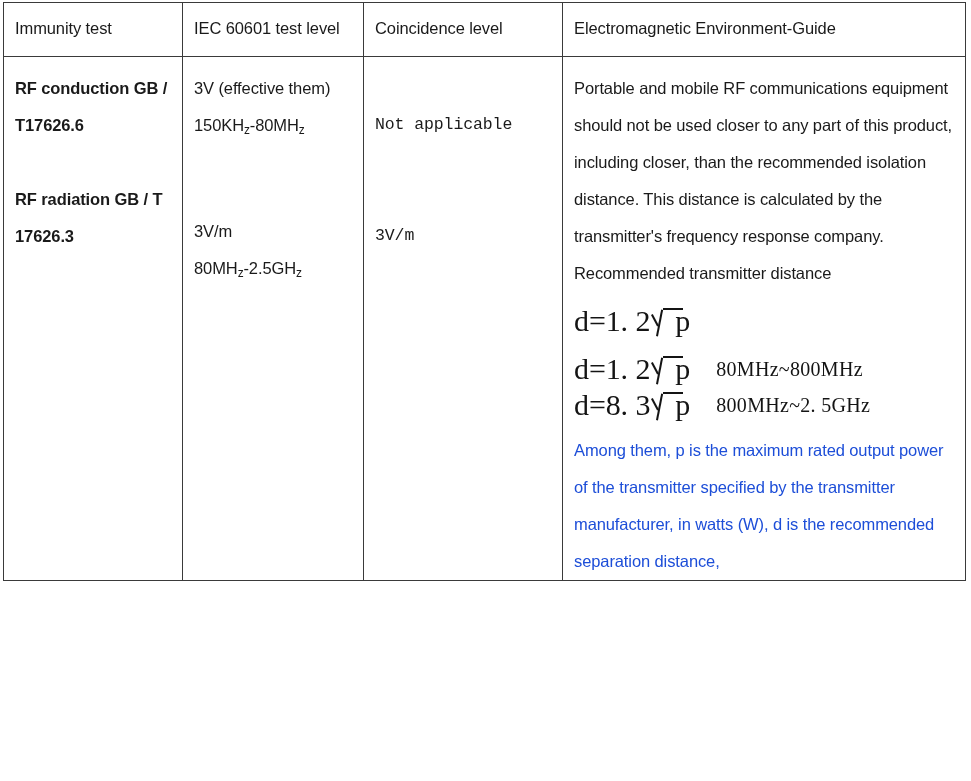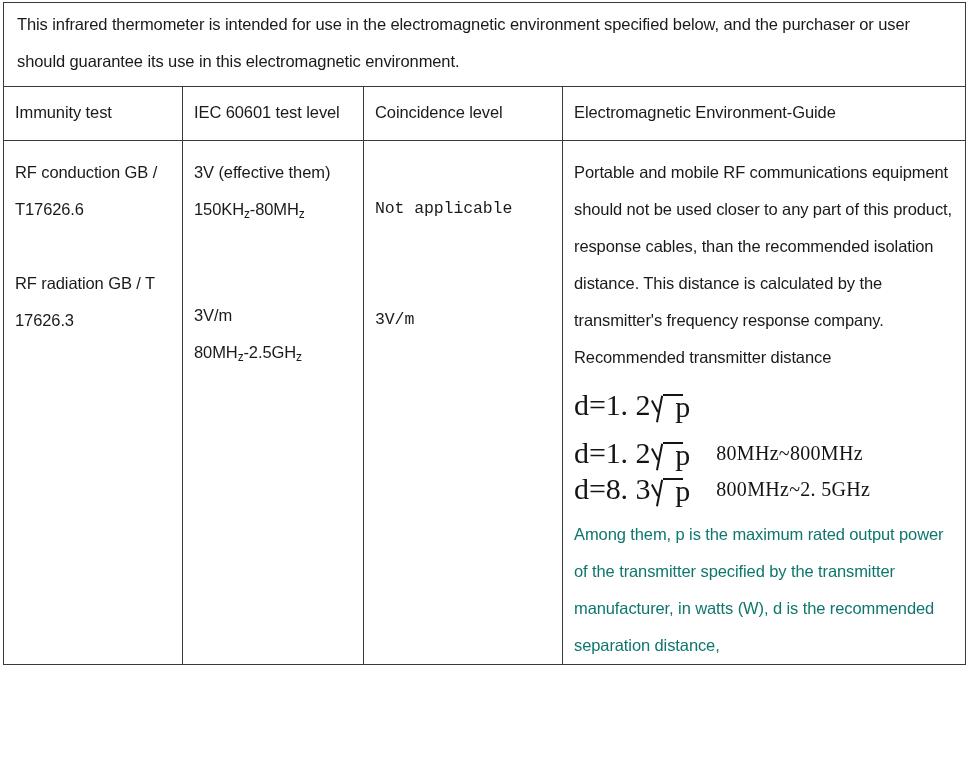--- a/index.html
+++ b/index.html
@@ -64,21 +64,21 @@
     letter-spacing: -0.1px;
     padding: 7px 10px 9px 11px;
   }
 
   
   .body-text {
     font-size: 16.5px;
     line-height: 37px;
     letter-spacing: -0.1px;
   }
-  .c1-pad { padding: 13px 8px 8px 11px; }
+  .c1-pad { padding: 13px 8px 8px 11px; font-weight: bold; }
   .c2-pad { padding: 13px 8px 8px 11px; }
   .c3-pad { padding: 49px 8px 8px 11px; font-family: Liberation Mono, monospace; }
   .c4-pad { padding: 13px 8px 0 11px; }
 
   .gap-line { display: block; height: 37px; }
   .gap-line-sm { display: block; height: 32px; }
 
   sub {
     font-size: 0.72em;
     vertical-align: -0.22em;
@@ -86,21 +86,21 @@
   }
 
   
   .formula-block {
     font-family: "Liberation Serif", "DejaVu Serif", serif;
     color: #141414;
     margin: 12px 0 10px 0;
   }
   .formula-row {
     display: flex;
-    align-items: flex-end;
+    align-items: center;
     white-space: nowrap;
   }
   .formula-row.first { margin-bottom: 14px; }
   .formula-row.second { margin-bottom: 2px; }
 
   .f-lead {
     font-size: 30px;
     line-height: 34px;
   }
   .f-range {
@@ -158,40 +158,35 @@
     font-size: 30px;
     line-height: 30px;
     padding-left: 3px;
   }
 
   .formula-para {
     font-family: "Liberation Sans", sans-serif;
     font-size: 16.5px;
     line-height: 37px;
     letter-spacing: -0.1px;
-    color: #0f766e;
+    color: #1d4ed8;
   }
 </style>
 </head>
 <body>
 
 <table class="doc-table">
   <colgroup>
     <col class="col-1">
       <col class="col-2">
       <col class="col-3">
       <col class="col-4">
   </colgroup>
   <tbody>
 
-    <tr>
-      <td colspan="4">
-        <div class="intro-text">This infrared thermometer is intended for use in the electromagnetic environment specified below, and the purchaser or user should guarantee its use in this electromagnetic environment.</div>
-      </td>
-    </tr>
 
     <tr>
       <td>
         <div class="head-text">Immunity test</div>
       </td>
       <td>
         <div class="head-text">IEC 60601 test level</div>
       </td>
       <td>
         <div class="head-text">Coincidence level</div>
@@ -225,21 +220,21 @@
         <div class="body-text c3-pad">
           <span>Not applicable</span>
           <span class="gap-line"></span>
           <span class="gap-line"></span>
           <span>3V/m</span>
         </div>
       </td>
 
       <td>
         <div class="body-text c4-pad">
-          <div>Portable and mobile RF communications equipment should not be used closer to any part of this product, response cables, than the recommended isolation distance. This distance is calculated by the transmitter's frequency response company.</div>
+          <div>Portable and mobile RF communications equipment should not be used closer to any part of this product, including closer, than the recommended isolation distance. This distance is calculated by the transmitter's frequency response company.</div>
           <div>Recommended transmitter distance</div>
 
           <div class="formula-block">
             <div class="formula-row first">
               <span class="f-lead">d=1. 2</span>
               <span class="sqrt">
                 <span class="tick"></span>
                 <span class="bar"></span>
                 <span class="rad">p</span>
               </span>

